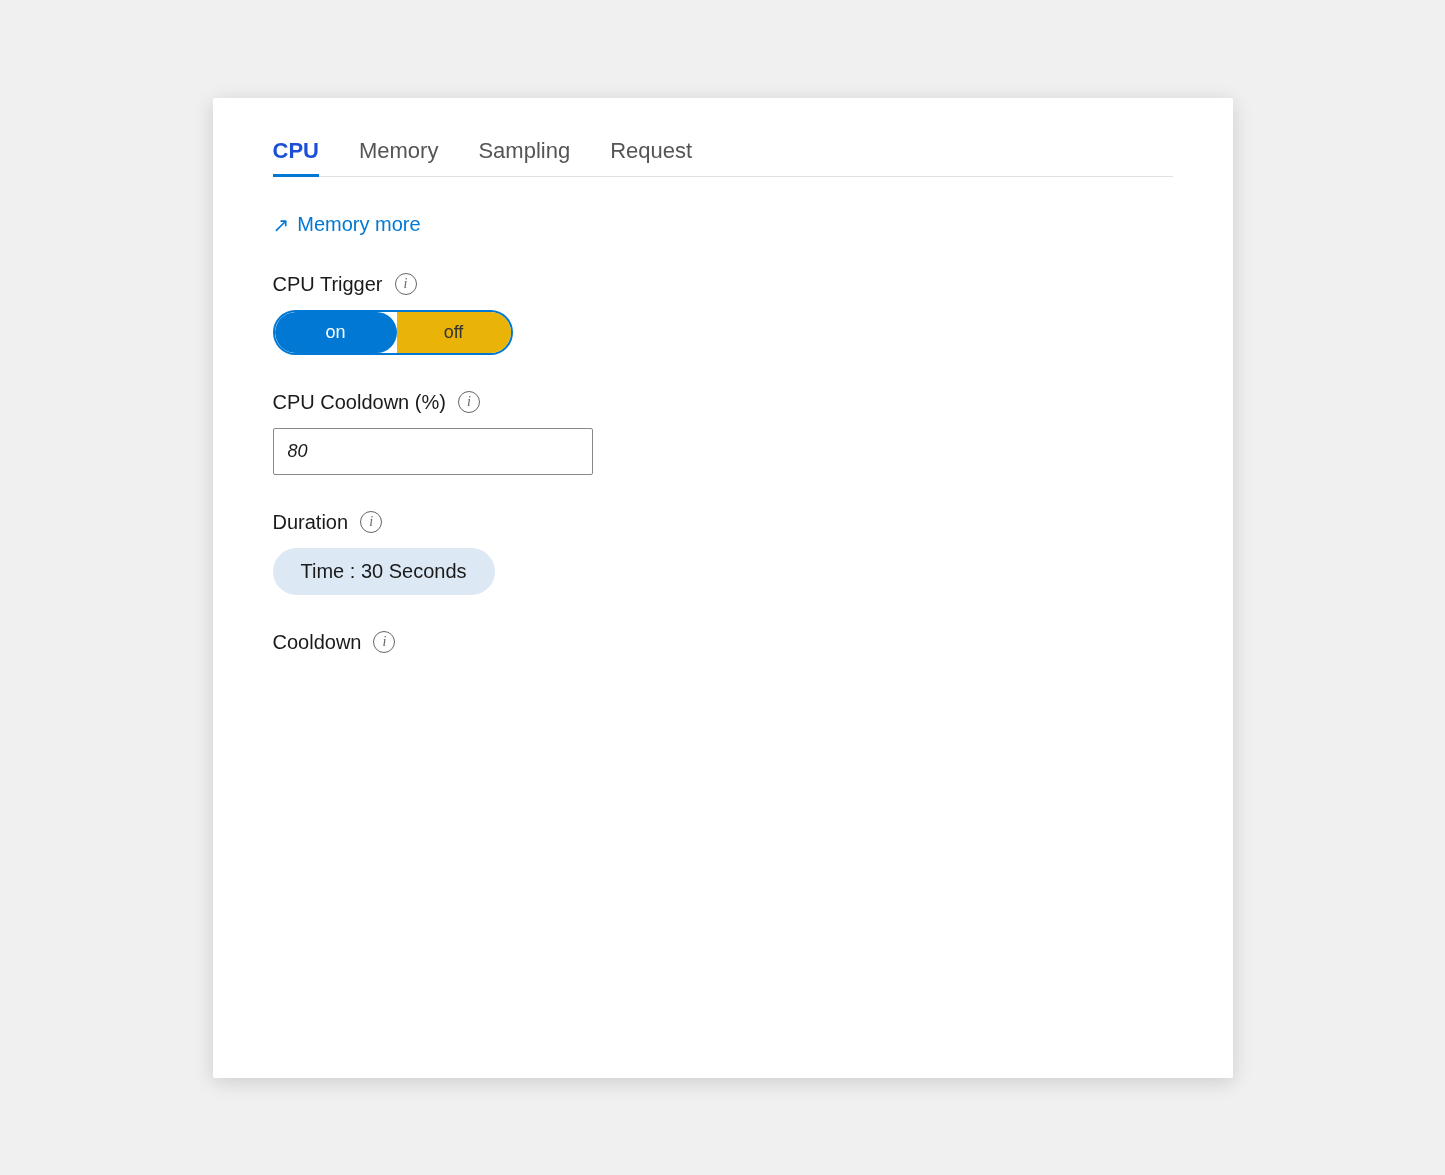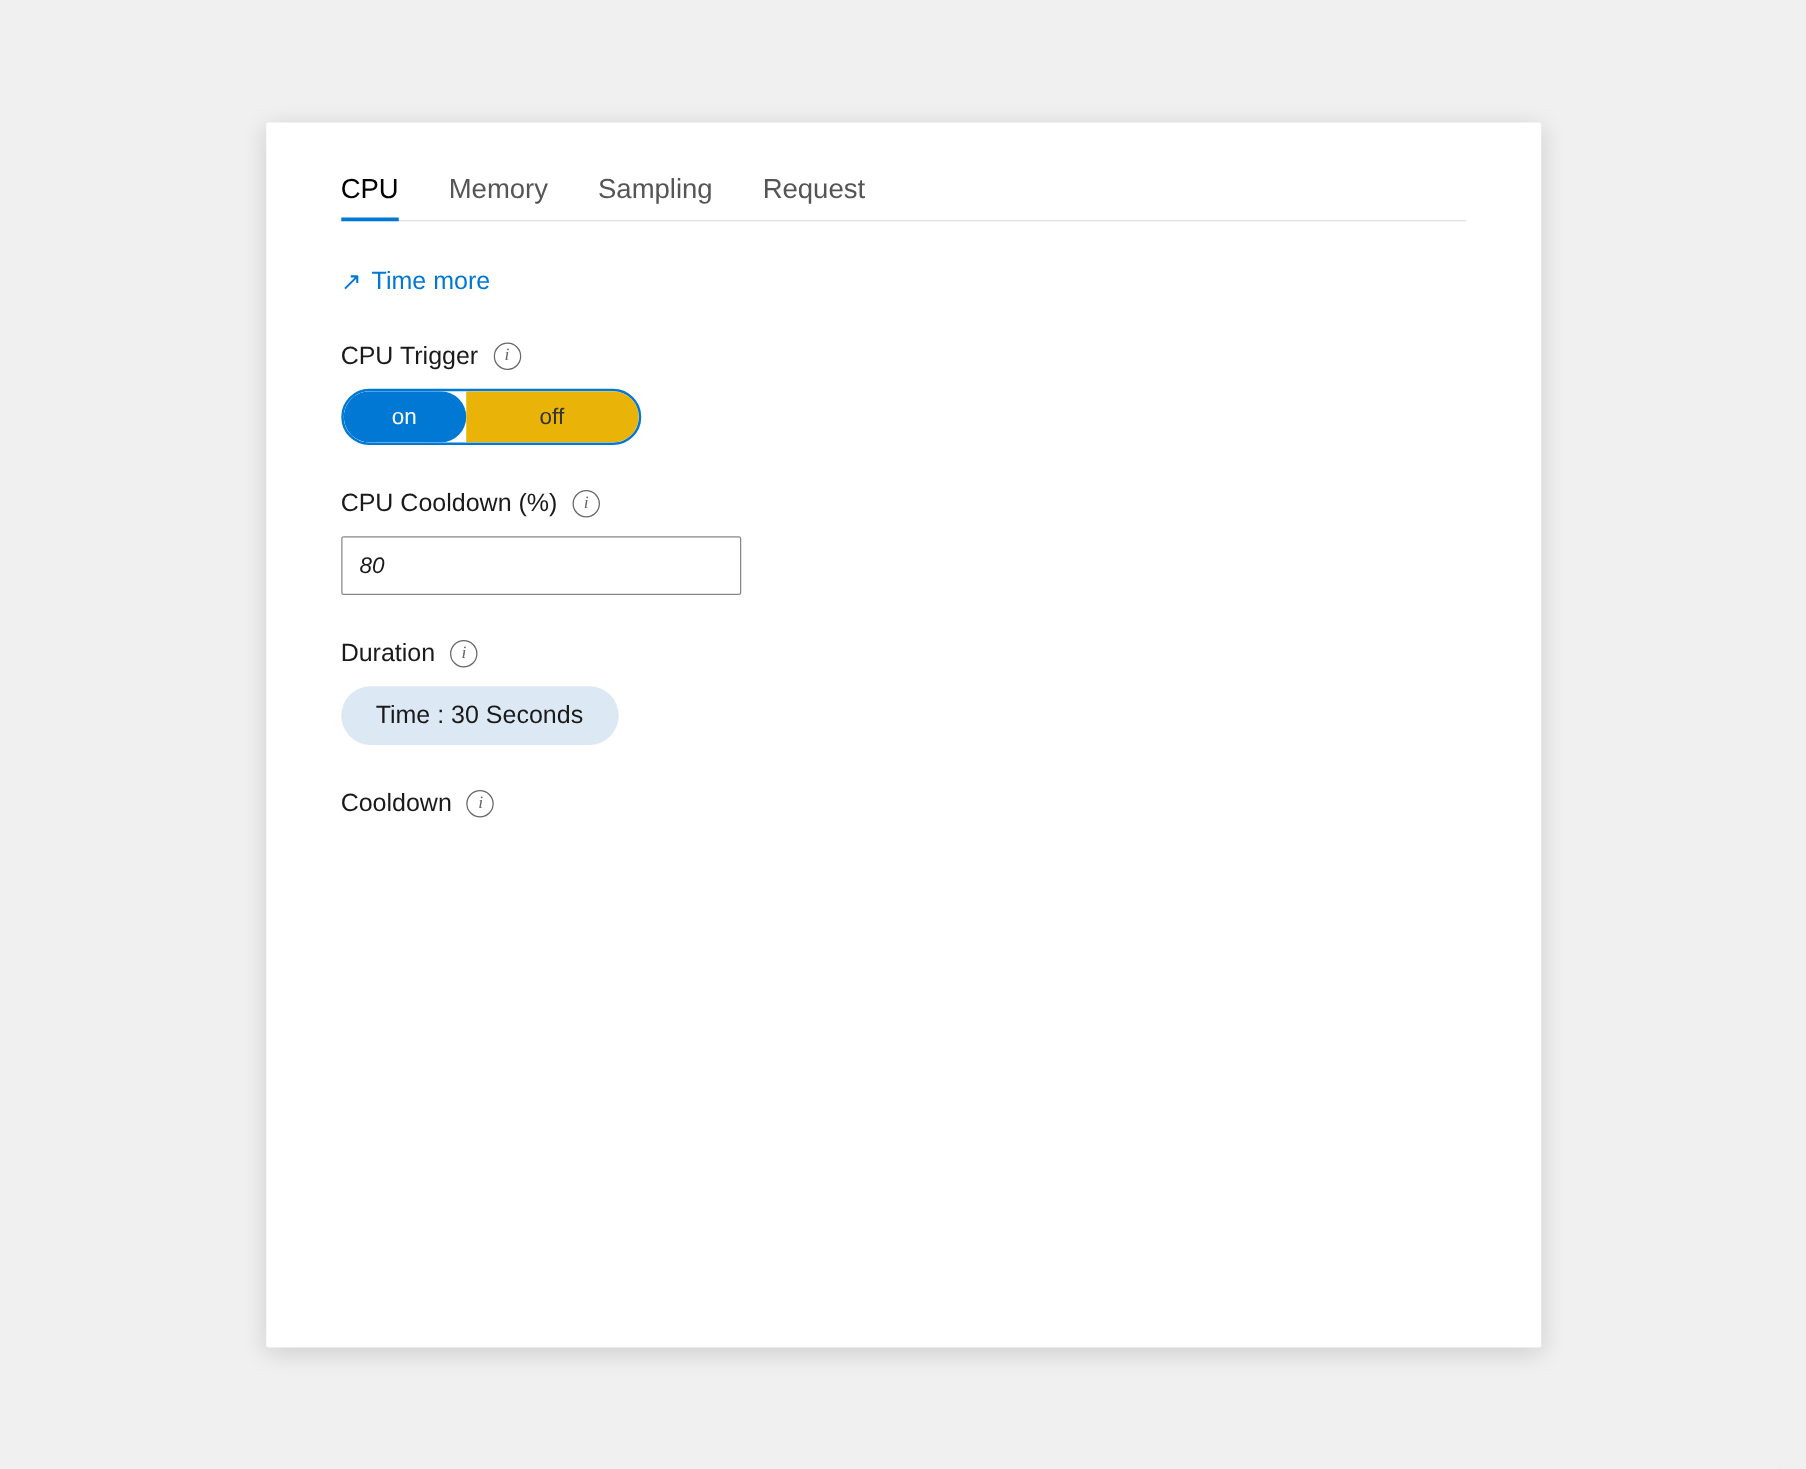--- a/index.html
+++ b/index.html
@@ -66,22 +66,22 @@
       cursor: pointer;
       border-bottom: 3px solid transparent;
       margin-bottom: -1px;
       background: none;
       border-top: none;
       border-left: none;
       border-right: none;
     }
 
     .tab.active {
-      color: #000000;
-      font-weight: 400;
+      color: #1d4ed8;
+      font-weight: 700;
       border-bottom: 3px solid #0078d4;
       text-align: center;
     }
 
     .learn-more-link {
       display: inline-flex;
       align-items: center;
       gap: 8px;
       color: #0078d4;
       text-decoration: none;
@@ -126,21 +126,21 @@
       display: inline-flex;
       border: 2px solid #0078d4;
       border-radius: 30px;
       overflow: hidden;
       width: 240px;
     }
 
     .toggle-on {
       background: #0078d4;
       color: #ffffff;
-      padding: 10px 20px;
+      padding: 10px 44px;
       font-size: 18px;
       font-weight: 500;
       cursor: pointer;
       border: none;
       border-radius: 28px;
       flex: 1;
     }
 
     .toggle-off {
       background: #eab308;
@@ -187,21 +187,21 @@
   <div class="tabs">
     <button class="tab active">CPU</button>
     <button class="tab">Memory</button>
     <button class="tab">Sampling</button>
     <button class="tab">Request</button>
   </div>
 
   
   <a class="learn-more-link">
     <span class="external-icon">↗</span>
-    <span>Time more</span>
+    <span>Memory more</span>
   </a>
 
   
   <div class="section">
     <div class="field-label">
       <span>CPU Trigger</span>
       <span class="info-icon">i</span>
     </div>
     <div class="toggle-container">
       <button class="toggle-on">on</button>

